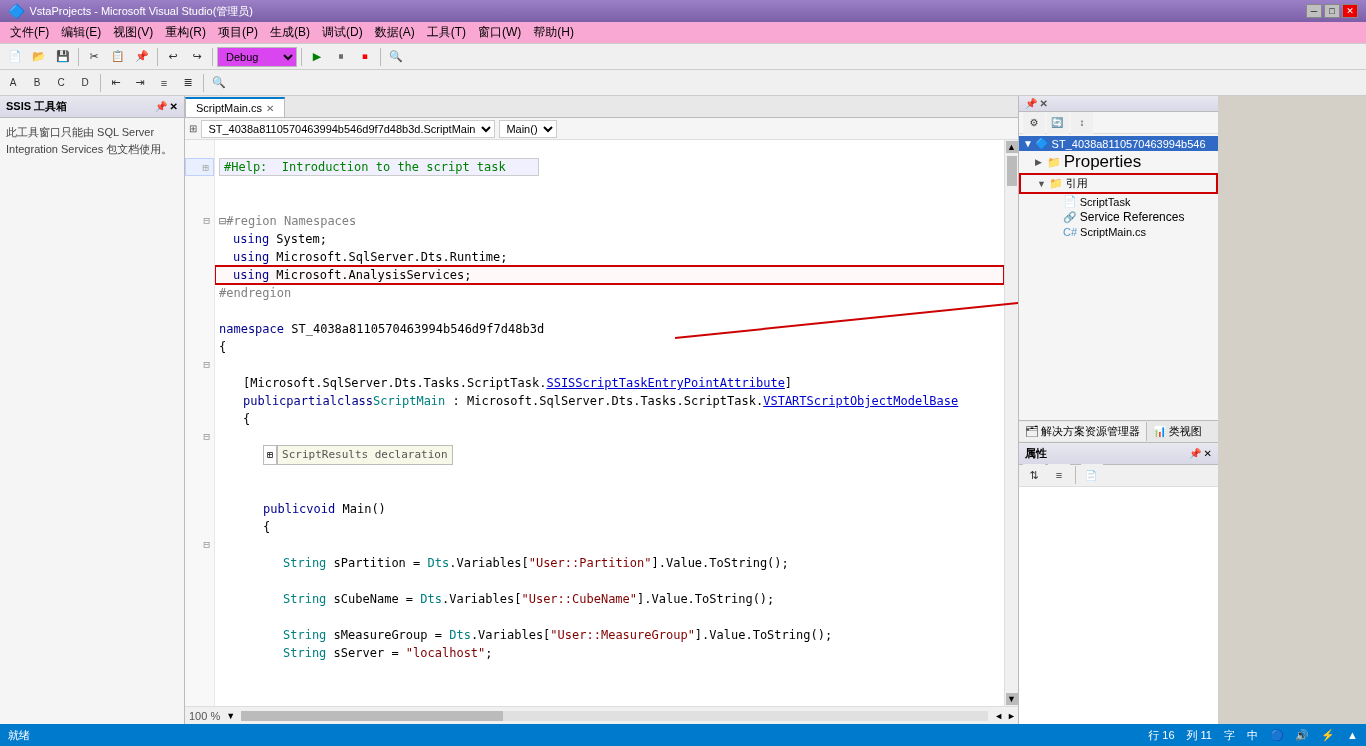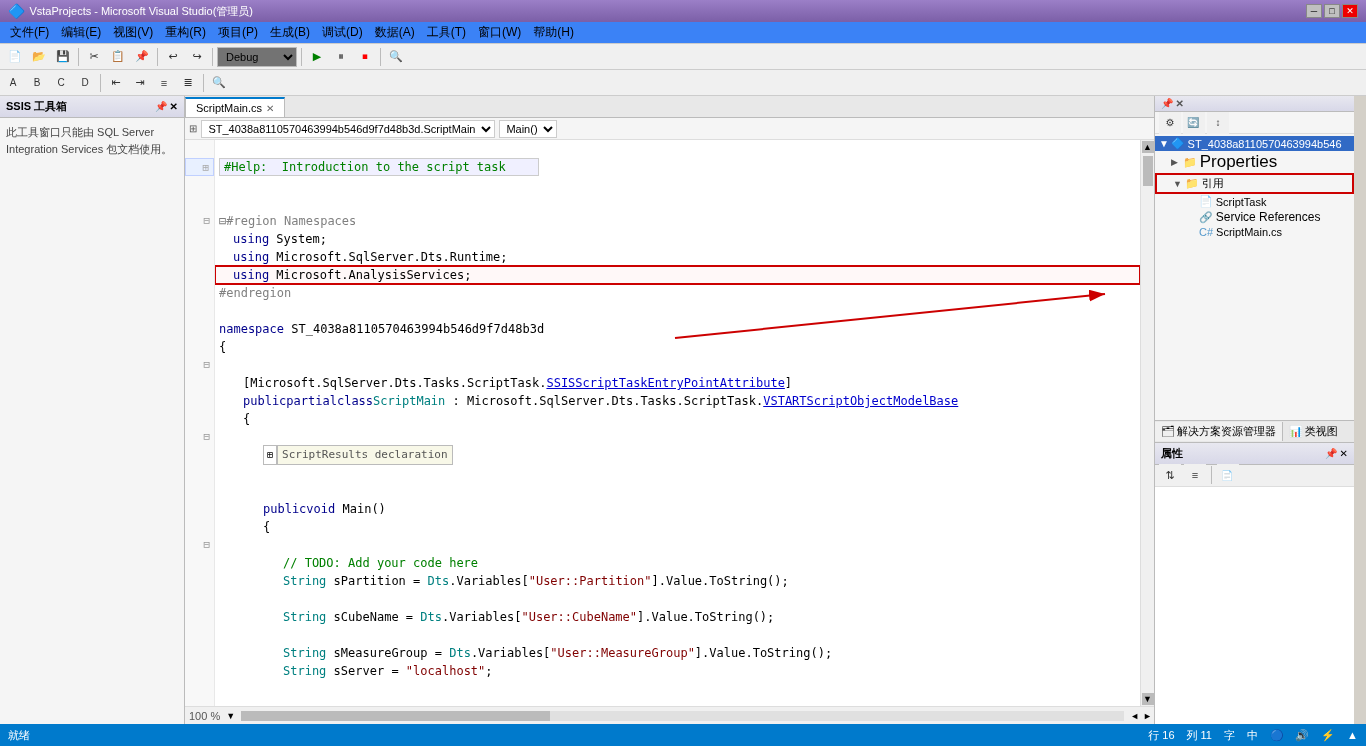--- a/index.html
+++ b/index.html
@@ -22,21 +22,21 @@
       width: 16px; height: 14px;
       background: #c0c0c0;
       border: 1px solid #888;
       display: flex; align-items: center; justify-content: center;
       font-size: 9px; cursor: pointer; color: #000;
     }
 
     
     .menu-bar {
       height: 22px;
-      background: #3b82f6;
+      background: #f9a8d4;
       display: flex;
       align-items: center;
       padding: 0 4px;
       border-bottom: 1px solid #ccc;
     }
     .menu-item {
       padding: 2px 6px;
       font-size: 12px;
       cursor: pointer;
       color: #000;
@@ -55,21 +55,21 @@
     .toolbar-btn {
       width: 22px; height: 22px;
       background: #f0f0f0;
       border: 1px solid transparent;
       display: flex; align-items: center; justify-content: center;
       font-size: 11px; cursor: pointer; color: #333;
     }
     .toolbar-separator { width: 1px; height: 18px; background: #bbb; margin: 0 2px; }
     .toolbar-dropdown {
       height: 20px; padding: 0 4px;
-      background: #737373;
+      background: #d946ef;
       border: 1px solid #bbb;
       font-size: 11px;
     }
 
     
     .toolbar2 {
       height: 26px;
       background: #f0f0f0;
       display: flex;
       align-items: center;
@@ -295,21 +295,21 @@
     <div class="toolbar-btn" style="font-size:10px;">D</div>
     <div class="toolbar-separator"></div>
     <div class="toolbar-btn">⇤</div>
     <div class="toolbar-btn">⇥</div>
     <div class="toolbar-btn">≡</div>
     <div class="toolbar-btn">≣</div>
     <div class="toolbar-separator"></div>
     <div class="toolbar-btn">🔍</div>
   </div>
 
-  <div style="display:flex; height: calc(746px - 22px - 22px - 26px - 26px - 22px); width:1354px;">
+  <div style="display:flex; height: calc(746px - 22px - 22px - 26px - 26px - 22px); width:1218px;">
 
     <div class="left-panel" style="width:185px; flex-shrink:0;">
       <div class="panel-header">
         <span style="font-size:11px; font-weight:bold;">SSIS 工具箱</span>
         <div style="display:flex; gap:2px;">
           <span style="font-size:10px; cursor:pointer;">📌</span>
           <span style="font-size:10px; cursor:pointer;">✕</span>
         </div>
       </div>
       <div class="panel-content">
@@ -418,21 +418,20 @@
 
           <div class="code-line-row">&nbsp;</div>
           <div class="code-line-row">&nbsp;</div>
 
           <div class="code-line-row" style="padding-left:48px;"><span class="kw">public</span> <span class="kw">void</span> Main()</div>
 
           <div class="code-line-row" style="padding-left:48px;">{</div>
 
           <div class="code-line-row">&nbsp;</div>
 
-          <div class="code-line-row" style="padding-left:68px;"><span class="cm">// TODO: Add your code here</span></div>
 
           <div class="code-line-row" style="padding-left:68px;"><span class="id-teal">String</span> sPartition = <span class="id-teal">Dts</span>.Variables[<span class="str">"User::Partition"</span>].Value.ToString();</div>
 
           <div class="code-line-row">&nbsp;</div>
 
           <div class="code-line-row" style="padding-left:68px;"><span class="id-teal">String</span> sCubeName = <span class="id-teal">Dts</span>.Variables[<span class="str">"User::CubeName"</span>].Value.ToString();</div>
 
           <div class="code-line-row">&nbsp;</div>
 
           <div class="code-line-row" style="padding-left:68px;"><span class="id-teal">String</span> sMeasureGroup = <span class="id-teal">Dts</span>.Variables[<span class="str">"User::MeasureGroup"</span>].Value.ToString();</div>

